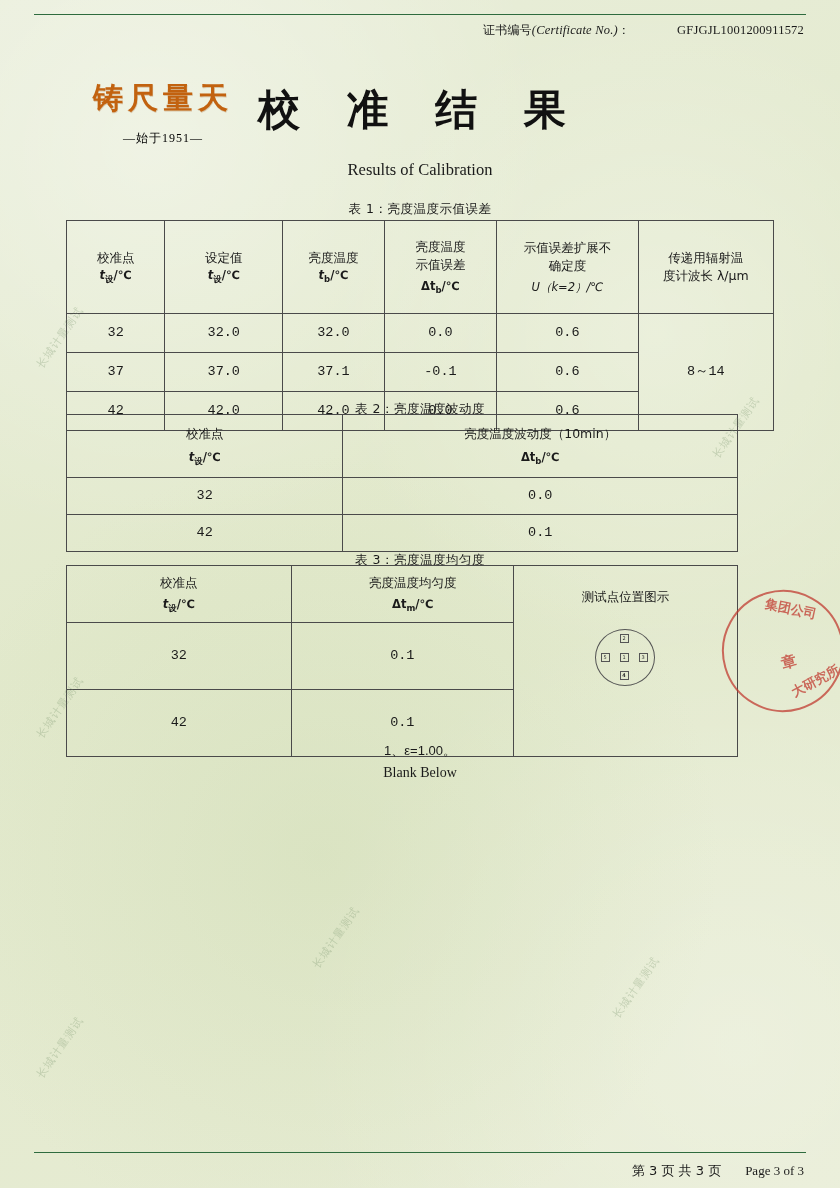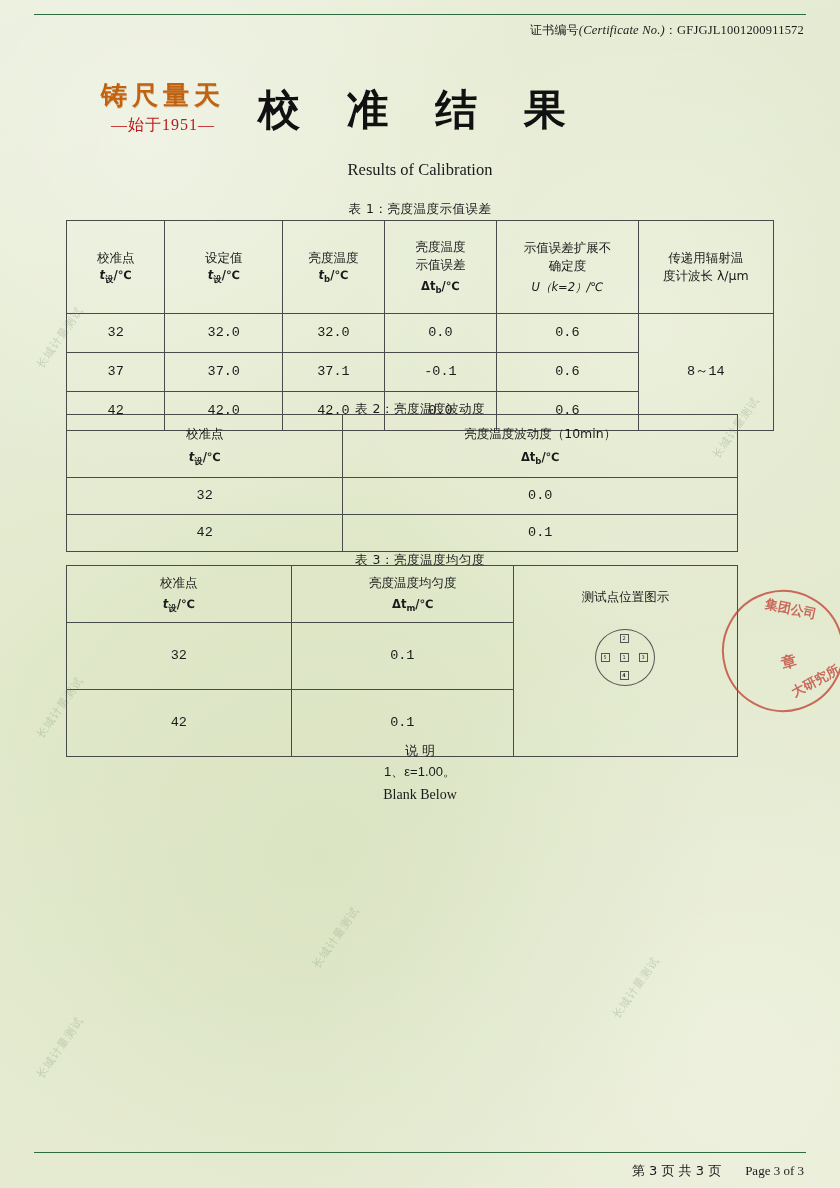--- a/index.html
+++ b/index.html
@@ -51,45 +51,45 @@
   .cert-no {
     position: absolute;
     right: 36px;
     top: 22px;
     font-size: 12.5px;
     white-space: nowrap;
     letter-spacing: 0.2px;
   }
   .cert-no .cn { font-family: "DejaVu Sans", sans-serif; font-size: 12px; }
   .cert-no .en { font-style: italic; font-family: "Liberation Serif", serif; }
-  .cert-no .val { font-family: "Liberation Serif", serif; }
+  .cert-no .val { font-family: "Liberation Serif", serif; margin-left: 47px; }
 
   
   .logo {
     position: absolute;
     left: 78px;
     top: 82px;
     width: 170px;
     text-align: center;
     color: #c96a12;
   }
   .logo-main {
     font-family: Liberation Sans, sans-serif;
-    font-size: 26px;
+    font-size: 30px;
     font-weight: bold;
     letter-spacing: 5px;
     line-height: 1.05;
     color: #c2620f;
     text-shadow: 0.5px 0.5px 0 rgba(150,70,0,0.25);
   }
   .logo-sub {
-    margin-top: 6px;
-    font-size: 16px;
+    margin-top: 16px;
+    font-size: 12px;
     letter-spacing: 1px;
-    color: #b91c1c;
+    color: #000000;
     font-family: "Liberation Serif", serif;
   }
   .title-cn {
     position: absolute;
     left: 258px;
     top: 82px;
     font-family: "DejaVu Sans", sans-serif;
     font-size: 42px;
     font-weight: bold;
     letter-spacing: 16px;
@@ -367,21 +367,20 @@
       </tr>
       <tr>
         <td class="num" style="height:62px;">42</td>
         <td class="num">0.1</td>
       </tr>
     </tbody>
       </table>
   </div>
 
   <div class="note">
-    <div>说 明</div>
     <div class="eps">1、ε=1.00。</div>
     <div class="en">Blank Below</div>
   </div>
 
   <div class="seal">
     <span class="s1">集团公司</span>
     <span class="s3">章</span>
     <span class="s4">大研究所</span>
   </div>
 

